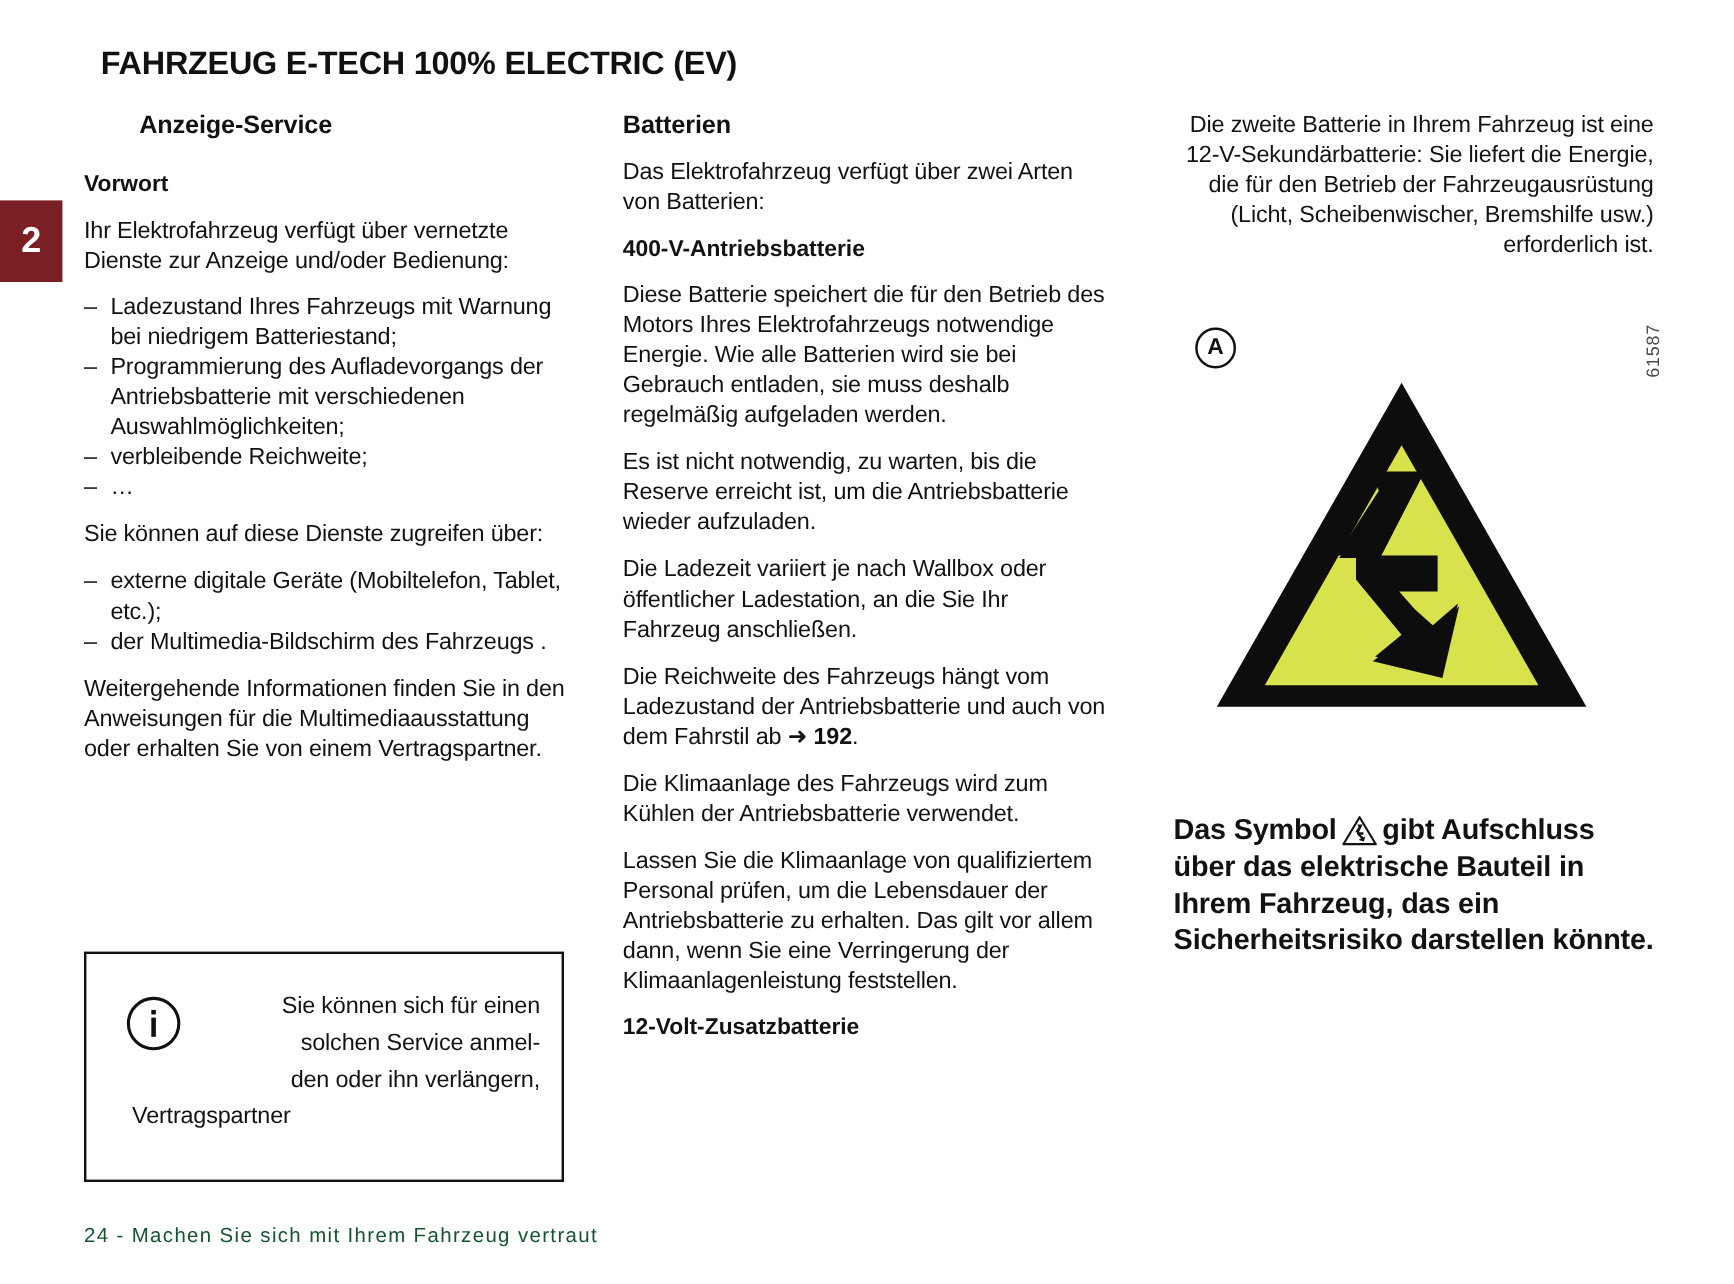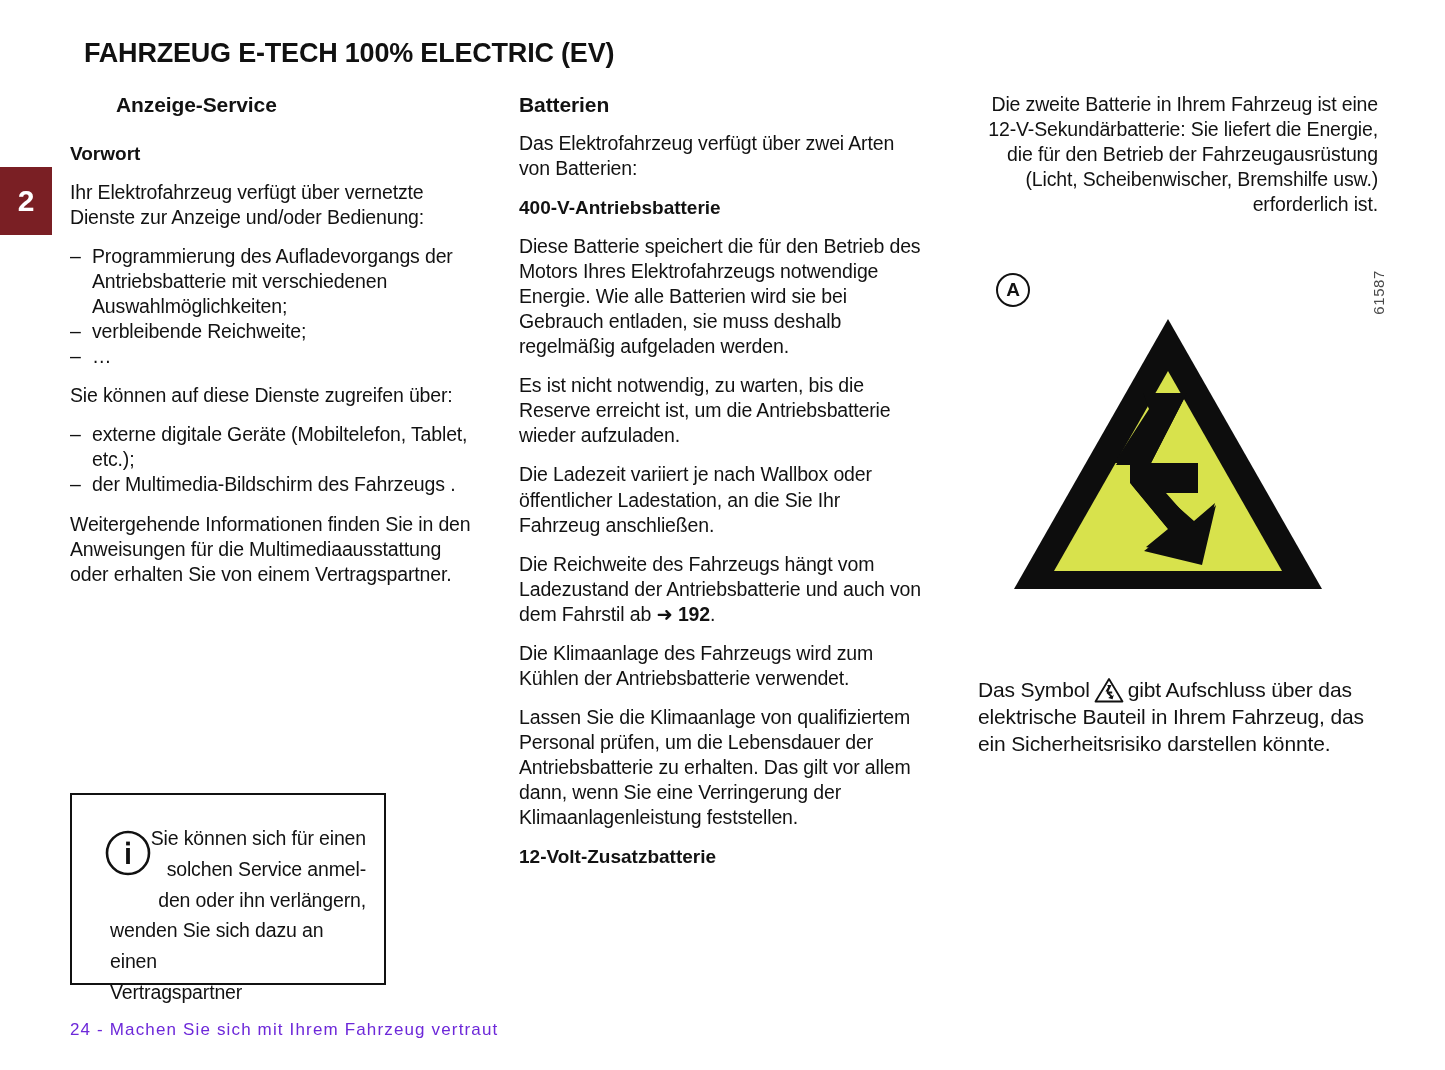--- a/index.html
+++ b/index.html
@@ -99,21 +99,21 @@
     font-weight: bold;
     white-space: nowrap;
   }
   .ref .arrow { font-weight: bold; }
 
   
   .note-box {
     position: absolute;
     left: 70px;
     top: 793px;
-    width: 316px;
+    width: 400px;
     height: 192px;
     border: 2px solid #111111;
     box-sizing: border-box;
   }
   .note-inner {
     position: absolute;
     left: 0;
     top: 28px;
     width: 100%;
   }
@@ -179,59 +179,61 @@
 
   
   .caption-block {
     position: absolute;
     left: 978px;
     top: 677px;
     width: 402px;
   }
   .caption-block p {
     margin: 0;
-    font-size: 21px;
+    font-size: 24px;
     line-height: 1.285;
     letter-spacing: -0.15px;
+    font-weight: bold;
   }
   .inline-sym {
     display: inline-block;
     vertical-align: -6px;
     width: 30px;
     height: 26px;
     margin: 0 4px;
   }
 
   
   .footer {
     position: absolute;
     left: 70px;
     bottom: 30px;
     font-size: 17px;
     letter-spacing: 1.15px;
-    color: #6d28d9;
+    color: #14532d;
     white-space: nowrap;
   }
 </style>
 </head>
 <body>
 
 <div class="page-title">FAHRZEUG E-TECH 100% ELECTRIC (EV)</div>
 
 <div class="chapter-tab">2</div>
 
 <div class="col col-left">
 
   <h2 class="section-head" style="margin-top:0;margin-left:46px;">Anzeige-Service</h2>
 
   <h3 class="sub-head" style="margin-top:26px;">Vorwort</h3>
 
   <p class="body">Ihr Elektrofahrzeug verfügt über vernetzte Dienste zur Anzeige und/oder Bedienung:</p>
 
   <ul class="dashlist">
+    <li>Ladezustand Ihres Fahrzeugs mit Warnung bei niedrigem Batteriestand;</li>
     <li>Programmierung des Aufladevorgangs der Antriebsbatterie mit verschiedenen Auswahlmöglichkeiten;</li>
     <li>verbleibende Reichweite;</li>
     <li>…</li>
   </ul>
 
   <p class="body">Sie können auf diese Dienste zugreifen über:</p>
 
   <ul class="dashlist">
     <li>externe digitale Geräte (Mobiltelefon, Tablet, etc.);</li>
     <li>der Multimedia-Bildschirm des Fahrzeugs .</li>
@@ -246,21 +248,20 @@
       <svg viewBox="0 0 48 48" width="48" height="48" aria-hidden="true">
         <circle cx="24" cy="24" r="21" fill="none" stroke="#111111" stroke-width="2.6"></circle>
         <rect x="22.1" y="19" width="3.8" height="16" fill="#111111"></rect>
         <rect x="22.1" y="12.6" width="3.8" height="3.8" fill="#111111"></rect>
       </svg>
     </span>
     <p class="note-text">
       <span class="l1">Sie können sich für einen</span>
       <span class="l2">solchen Service anmel-</span>
       <span class="l3">den oder ihn verlängern,</span>
-      <span class="l4">wenden Sie sich dazu an einen</span>
       <span class="l5">Vertragspartner</span>
     </p>
   </div>
 </div>
 
 <div class="col col-mid">
 
   <h2 class="section-head">Batterien</h2>
 
   <p class="body">Das Elektrofahrzeug verfügt über zwei Arten von Batterien:</p>

